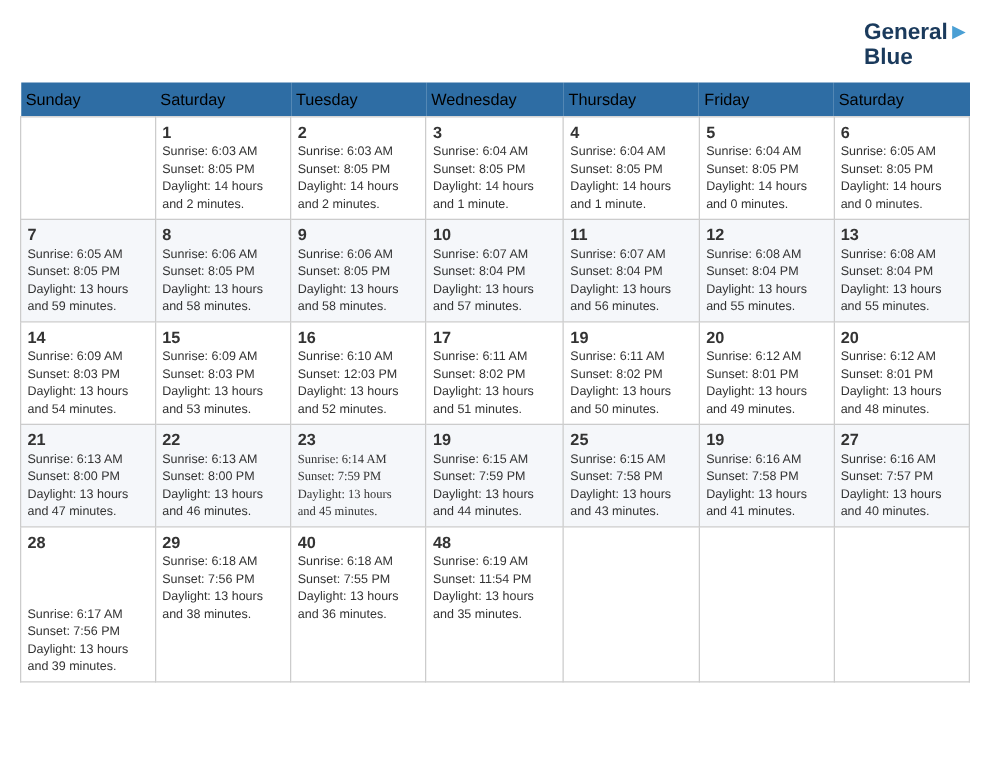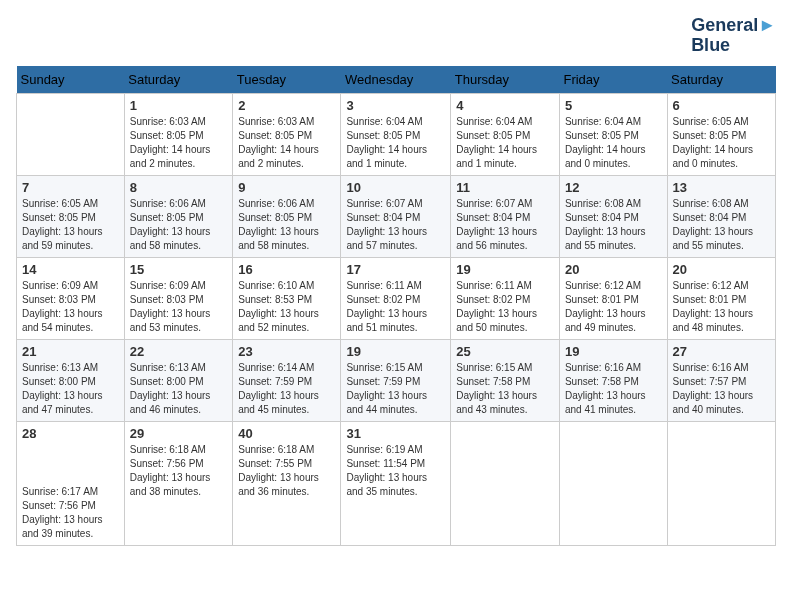--- a/index.html
+++ b/index.html
@@ -219,21 +219,21 @@
         <td>
           <span class="day-num">15</span>
           <div class="day-info" style="white-space: pre-line;">Sunrise: 6:09 AM
 Sunset: 8:03 PM
 Daylight: 13 hours
 and 53 minutes.</div>
         </td>
         <td>
           <span class="day-num">16</span>
           <div class="day-info" style="white-space: pre-line;">Sunrise: 6:10 AM
-Sunset: 8:53 PM
+Sunset: 12:03 PM
 Daylight: 13 hours
 and 52 minutes.</div>
         </td>
         <td>
           <span class="day-num">17</span>
           <div class="day-info" style="white-space: pre-line;">Sunrise: 6:11 AM
 Sunset: 8:02 PM
 Daylight: 13 hours
 and 51 minutes.</div>
         </td>
@@ -269,21 +269,21 @@
         </td>
         <td>
           <span class="day-num">22</span>
           <div class="day-info" style="white-space: pre-line;">Sunrise: 6:13 AM
 Sunset: 8:00 PM
 Daylight: 13 hours
 and 46 minutes.</div>
         </td>
         <td>
           <span class="day-num">23</span>
-          <div class="day-info" style="white-space: pre-line;">Sunrise: 6:14 AM
+          <div class="day-info" style="white-space: pre-line; font-family: Liberation Serif, serif;">Sunrise: 6:14 AM
 Sunset: 7:59 PM
 Daylight: 13 hours
 and 45 minutes.</div>
         </td>
         <td>
           <span class="day-num">19</span>
           <div class="day-info" style="white-space: pre-line;">Sunrise: 6:15 AM
 Sunset: 7:59 PM
 Daylight: 13 hours
 and 44 minutes.</div>
@@ -326,21 +326,21 @@
 and 38 minutes.</div>
         </td>
         <td>
           <span class="day-num">40</span>
           <div class="day-info" style="white-space: pre-line;">Sunrise: 6:18 AM
 Sunset: 7:55 PM
 Daylight: 13 hours
 and 36 minutes.</div>
         </td>
         <td>
-          <span class="day-num">31</span>
+          <span class="day-num">48</span>
           <div class="day-info" style="white-space: pre-line;">Sunrise: 6:19 AM
 Sunset: 11:54 PM
 Daylight: 13 hours
 and 35 minutes.</div>
         </td>
         <td class="empty-cell"></td>
         <td class="empty-cell"></td>
         <td class="empty-cell"></td>
       </tr>
     </tbody>

